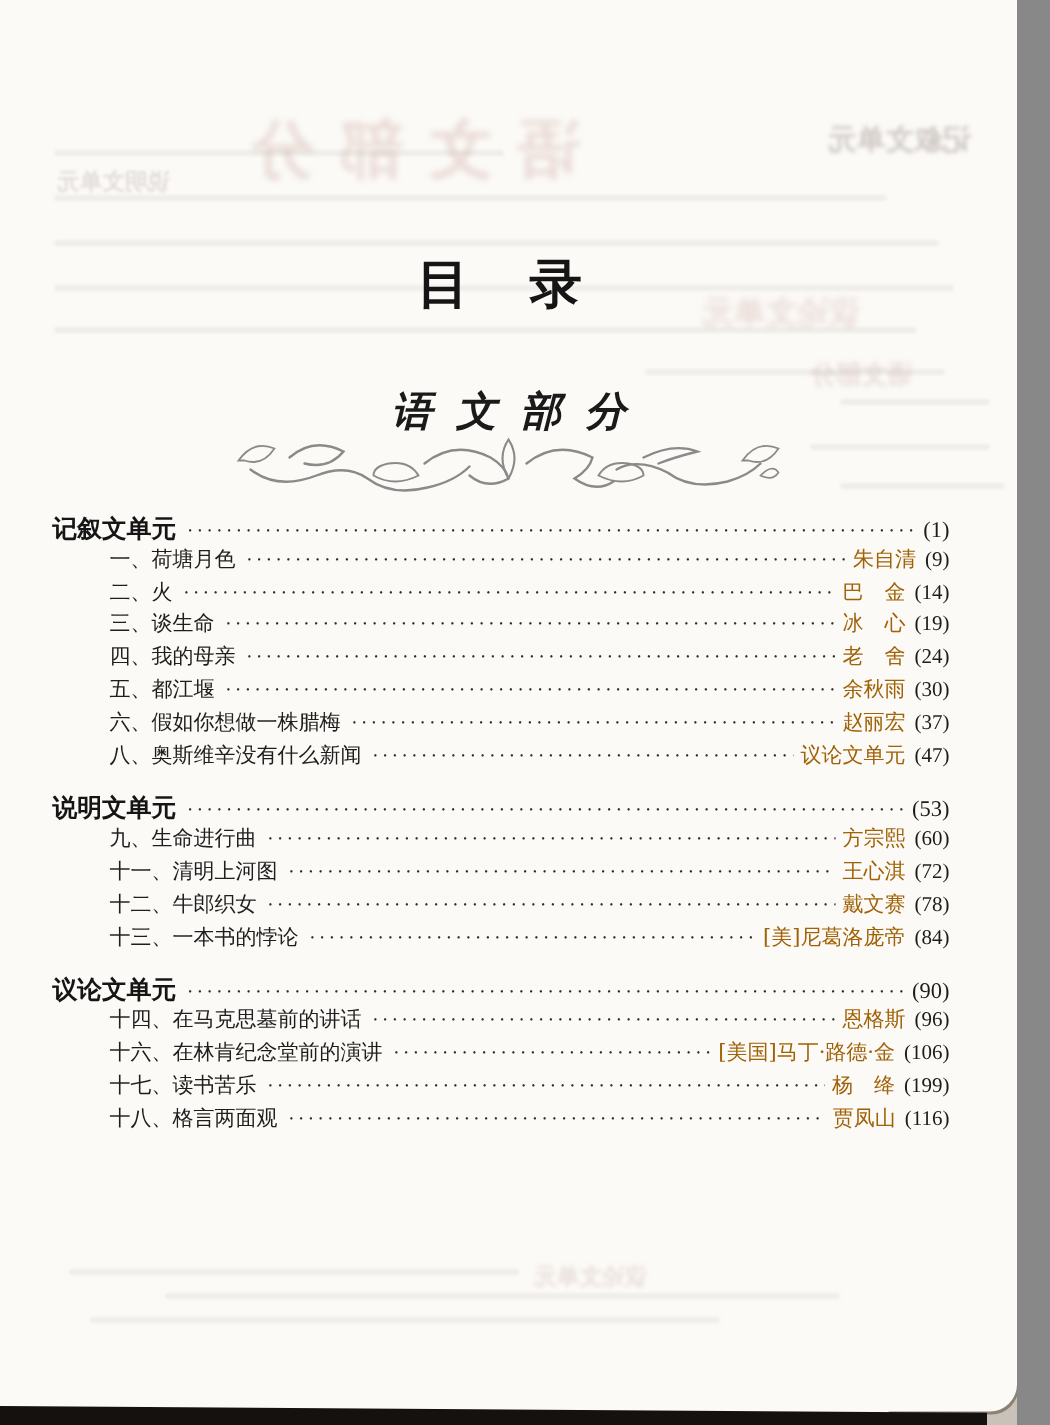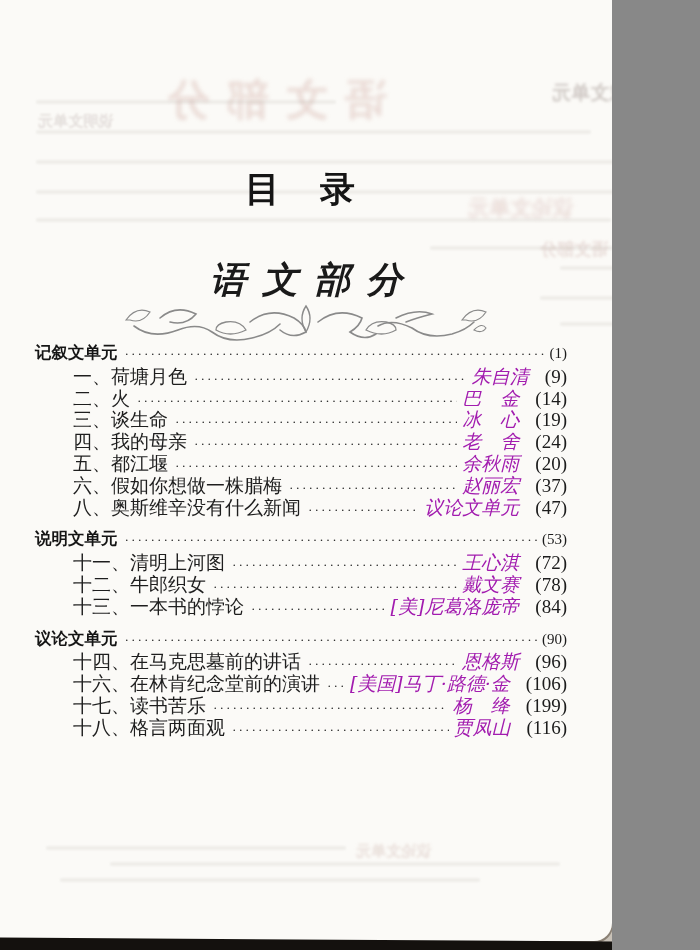--- a/index.html
+++ b/index.html
@@ -1,17 +1,17 @@
 <!DOCTYPE html>
 <html><head>
 <meta charset="utf-8">
 <style>
   html,body{margin:0;padding:0;background:#888;}
   .scan{
-    position:relative;width:612px;height:950px;overflow:hidden;
+    position:relative;width:678px;height:950px;overflow:hidden;
     background:#fbfaf7;
     font-family:"Liberation Serif","DejaVu Serif",serif;
     color:#1e1e1e;
   }
   .bleed{
     position:absolute;z-index:1;pointer-events:none;
     transform:scaleX(-1);
     filter:blur(2px);
     font-weight:bold;white-space:nowrap;
   }
@@ -35,45 +35,45 @@
   }
   
   .doc-title{
     position:absolute;top:166px;left:0;right:0;z-index:2;
     text-align:center;font-size:35px;font-weight:bold;
     letter-spacing:40px;padding-left:28px;color:#151515;
     font-family:"Liberation Sans","DejaVu Sans",sans-serif;
   }
   .banner{position:absolute;top:256px;left:0;right:0;z-index:2;text-align:center;}
   .banner-text{
-    display:block;font-size:36px;font-weight:bold;font-style:italic;
+    display:block;font-size:27px;font-weight:bold;font-style:italic;
     letter-spacing:16px;padding-left:16px;color:#1a1a1a;
     font-family:Liberation Serif, serif;
   }
   .banner svg{display:block;margin:-9px auto 0;}
   .toc{position:absolute;left:35px;right:45px;top:342px;z-index:2;}
   .sec{margin-top:12px;}
   .sec:first-child{margin-top:0;}
-  .row{display:flex;align-items:baseline;height:21.8px;font-size:19px;}
+  .row{display:flex;align-items:baseline;height:21.8px;font-size:14px;}
   .row.head{
     font-family:"Liberation Sans","DejaVu Sans",sans-serif;
     font-weight:bold;font-size:16.5px;color:#151515;
   }
   .row.item{padding-left:38px;}
   .t{flex:0 0 auto;white-space:nowrap;}
   .dots{
     flex:1 1 auto;overflow:hidden;white-space:nowrap;
     font-size:13.5px;letter-spacing:2px;color:#2d2d2d;
     margin:0 5px 0 7px;font-weight:normal;
     font-family:"Liberation Serif",serif;
   }
   .dots::before{content:"·······································································································································································";}
   .au{
-    flex:0 0 auto;white-space:nowrap;font-style:italic;color:#a21caf;
-    font-family:"DejaVu Serif",serif;margin-right:16px;
+    flex:0 0 auto;white-space:nowrap;color:#a16207;
+    font-family:"DejaVu Serif",serif;margin-right:6px;
   }
   .pg{flex:0 0 auto;white-space:nowrap;color:#1c1c1c;font-style:normal;}
   .head .pg{font-family:"Liberation Serif",serif;font-weight:normal;font-size:15px;}
 </style>
 </head>
 <body>
 
 <div class="scan">
 
   <div class="bleed" style="left:150px;top:72px;font-size:42px;letter-spacing:17px;color:rgba(200,152,142,.32);">语文部分</div>
@@ -147,21 +147,21 @@
       <div class="row item">
         <span class="t">四、我的母亲</span>
         <span class="dots"></span>
         <span class="au">老　舍</span>
         <span class="pg">(24)</span>
       </div>
       <div class="row item">
         <span class="t">五、都江堰</span>
         <span class="dots"></span>
         <span class="au">余秋雨</span>
-        <span class="pg">(20)</span>
+        <span class="pg">(30)</span>
       </div>
       <div class="row item">
         <span class="t">六、假如你想做一株腊梅</span>
         <span class="dots"></span>
         <span class="au">赵丽宏</span>
         <span class="pg">(37)</span>
       </div>
       <div class="row item">
         <span class="t">八、奥斯维辛没有什么新闻</span>
         <span class="dots"></span>
@@ -170,20 +170,26 @@
       </div>
     </div>
 
     <div class="sec">
       <div class="row head">
         <span class="t">说明文单元</span>
         <span class="dots"></span>
         <span class="pg">(53)</span>
       </div>
       <div class="row item">
+        <span class="t">九、生命进行曲</span>
+        <span class="dots"></span>
+        <span class="au">方宗熙</span>
+        <span class="pg">(60)</span>
+      </div>
+      <div class="row item">
         <span class="t">十一、清明上河图</span>
         <span class="dots"></span>
         <span class="au">王心淇</span>
         <span class="pg">(72)</span>
       </div>
       <div class="row item">
         <span class="t">十二、牛郎织女</span>
         <span class="dots"></span>
         <span class="au">戴文赛</span>
         <span class="pg">(78)</span>

